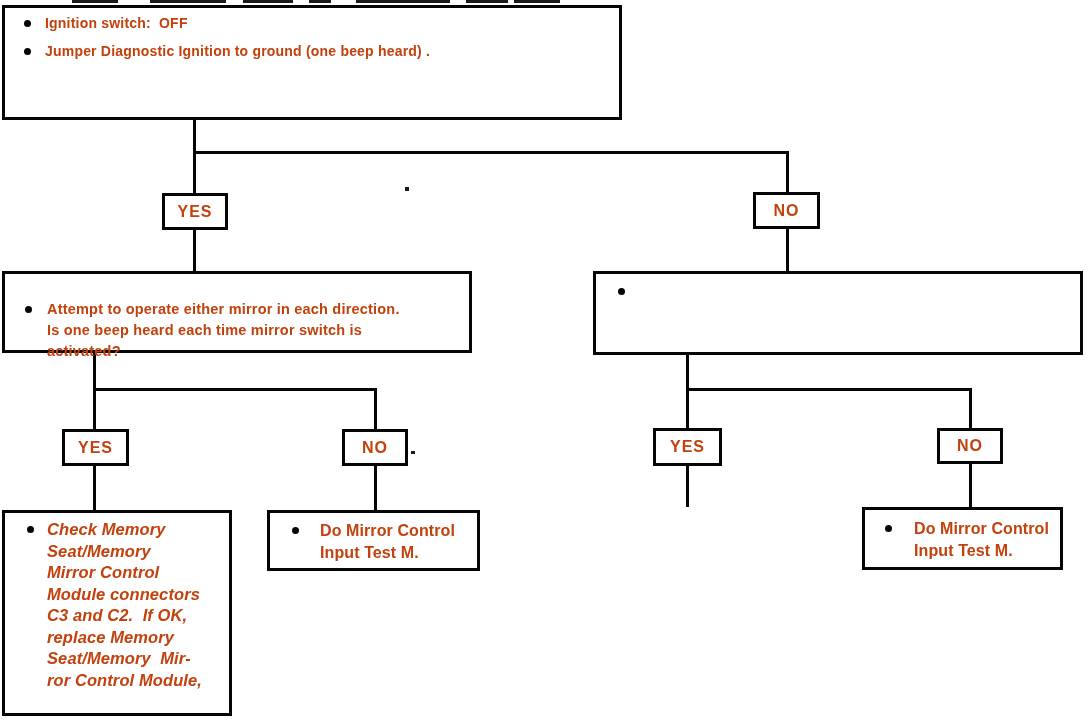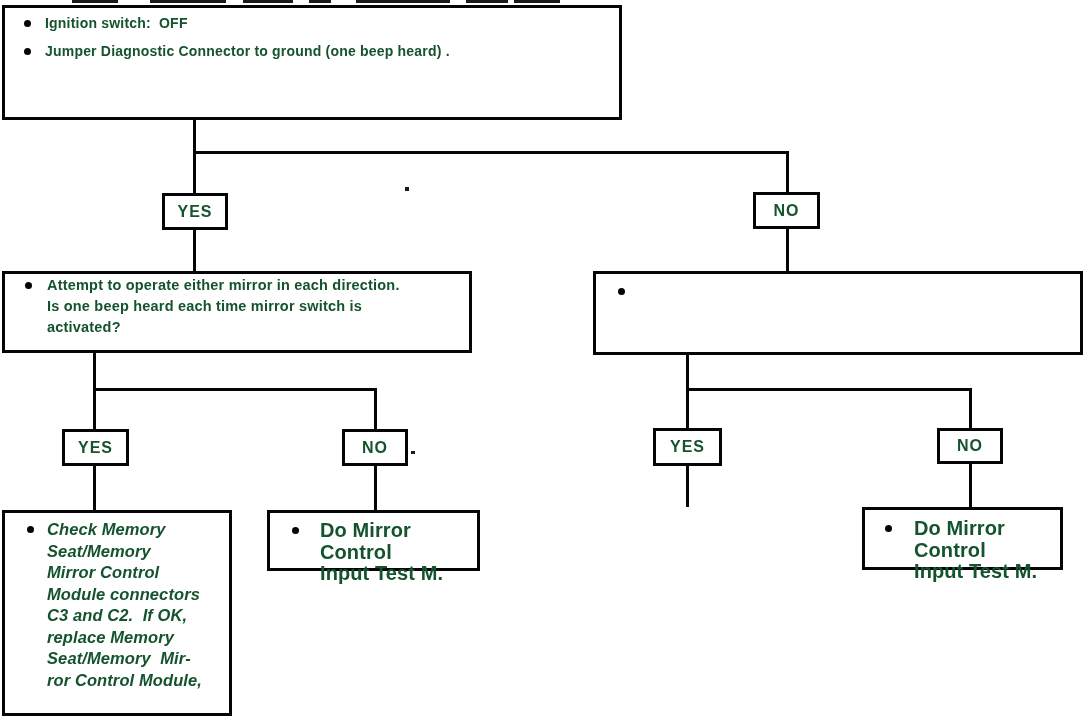--- a/index.html
+++ b/index.html
@@ -3,21 +3,21 @@
 <meta charset="utf-8">
 <style>
   html, body { margin: 0; padding: 0; background: #ffffff; }
   #canvas {
     position: relative;
     width: 1088px;
     height: 720px;
     background: #ffffff;
     font-family: "Liberation Sans", sans-serif;
     font-weight: 700;
-    color: #14532d;
+    color: #c2410c;
     overflow: hidden;
   }
   .box {
     position: absolute;
     border: 3px solid #050505;
     background: #ffffff;
     box-sizing: border-box;
   }
   .line {
     position: absolute;
@@ -52,42 +52,42 @@
   #start { left: 2px; top: 5px; width: 620px; height: 115px; padding: 5px 8px 0 0; }
   #start .brow { margin-bottom: 8px; }
   #start .bullet { margin-left: 19px; margin-right: 14px; }
   #start .btext { font-size: 14px; line-height: 20px; letter-spacing: 0.2px; }
 
   
   #g1y { left: 162px; top: 193px; width: 66px; height: 37px; }
   #g1n { left: 753px; top: 192px; width: 67px; height: 37px; }
 
   
-  #qL { left: 2px;   top: 271px; width: 470px; height: 82px; padding-top: 1px; }
+  #qL { left: 2px;   top: 271px; width: 470px; height: 82px; padding-top: 25px; }
   #qR { left: 593px; top: 271px; width: 490px; height: 84px; padding-top: 7px; }
   #qL .bullet { margin-left: 20px; margin-right: 15px; }
   #qR .bullet { margin-left: 22px; margin-right: 24px; }
   .qtext { font-size: 14.5px; line-height: 21px; letter-spacing: 0.2px; }
 
   
   #g2y { left: 62px;  top: 429px; width: 67px; height: 37px; }
   #g2n { left: 342px; top: 429px; width: 66px; height: 37px; }
   #g3y { left: 653px; top: 428px; width: 69px; height: 38px; }
   #g3n { left: 937px; top: 428px; width: 66px; height: 36px; }
 
   
   #a1 { left: 2px;   top: 510px; width: 230px; height: 206px; padding-top: 6px; }
   #a2 { left: 267px; top: 510px; width: 213px; height: 61px;  padding-top: 7px; }
   #a3 { left: 595px; top: 507px; width: 228px; height: 65px;  padding-top: 8px; }
   #a4 { left: 862px; top: 507px; width: 201px; height: 63px;  padding-top: 8px; }
   #a1 .bullet { margin-left: 22px; margin-right: 13px; }
   #a2 .bullet { margin-left: 22px; margin-right: 21px; }
   #a3 .bullet { margin-left: 20px; margin-right: 26px; }
   #a4 .bullet { margin-left: 20px; margin-right: 22px; }
-  .atext { font-size: 20px; line-height: 21.5px; letter-spacing: 0.1px; }
+  .atext { font-size: 16px; line-height: 21.5px; letter-spacing: 0.1px; }
   #a1 .atext { font-size: 16.5px; font-style: italic; }
 </style>
 </head>
 <body>
 
 <div id="canvas">
 
   <div class="artifact" style="left:72px;  top:0; width:46px; height:3px;"></div>
   <div class="artifact" style="left:150px; top:0; width:76px; height:3px;"></div>
   <div class="artifact" style="left:243px; top:0; width:50px; height:3px;"></div>
@@ -120,21 +120,21 @@
   <div class="line" style="left:686px; top:466px; width:3px; height:41px;"></div>
   <div class="line" style="left:969px; top:464px; width:3px; height:43px;"></div>
 
   <div class="box" id="start">
     <div class="brow">
       <span class="bullet"></span>
       <span class="btext">Ignition switch:  OFF</span>
     </div>
     <div class="brow">
       <span class="bullet"></span>
-      <span class="btext">Jumper Diagnostic Connector to ground (one beep heard) .</span>
+      <span class="btext">Jumper Diagnostic Ignition to ground (one beep heard) .</span>
     </div>
   </div>
 
   <div class="box gate" id="g1y">YES</div>
   <div class="box gate" id="g1n">NO</div>
 
   <div class="box" id="qL">
     <div class="brow">
       <span class="bullet"></span>
       <span class="btext qtext">Attempt to operate either mirror in each direction.

